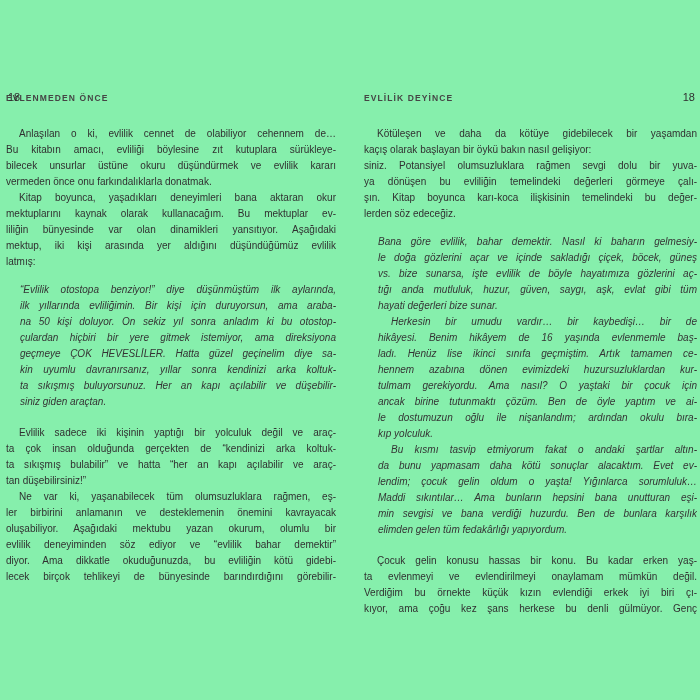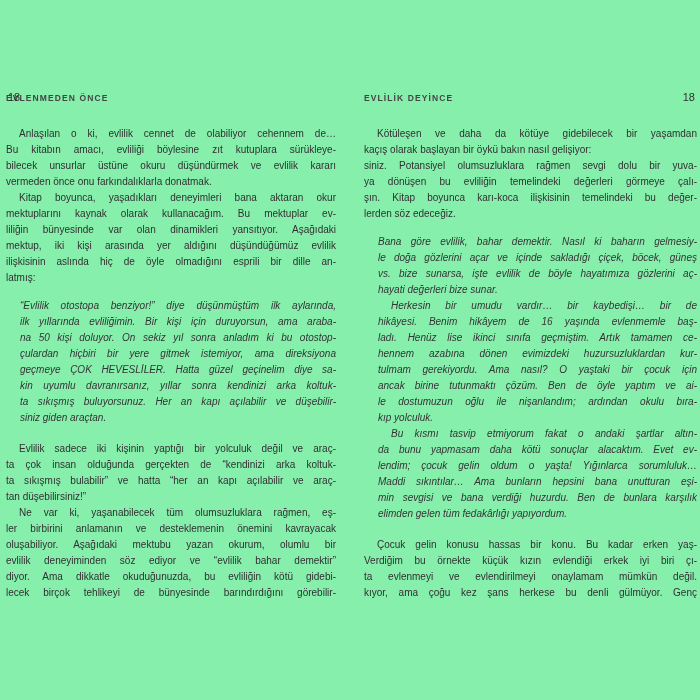--- a/index.html
+++ b/index.html
@@ -58,21 +58,20 @@
           <div class="line indent">Anlaşılan o ki, evlilik cennet de olabiliyor cehennem de…</div>
           <div class="line">Bu kitabın amacı, evliliği böylesine zıt kutuplara sürükleye-</div>
           <div class="line">bilecek unsurlar üstüne okuru düşündürmek ve evlilik kararı</div>
           <div class="line last">vermeden önce onu farkındalıklarla donatmak.</div>
         </div>
         <div class="paragraph body">
           <div class="line indent">Kitap boyunca, yaşadıkları deneyimleri bana aktaran okur</div>
           <div class="line">mektuplarını kaynak olarak kullanacağım. Bu mektuplar ev-</div>
           <div class="line">liliğin bünyesinde var olan dinamikleri yansıtıyor. Aşağıdaki</div>
           <div class="line">mektup, iki kişi arasında yer aldığını düşündüğümüz evlilik</div>
-          <div class="line">ilişkisinin aslında hiç de öyle olmadığını esprili bir dille an-</div>
           <div class="line last">latmış:</div>
         </div>
         <div class="paragraph quote quote-first quote-last">
           <div class="line">“Evlilik otostopa benziyor!” diye düşünmüştüm ilk aylarında,</div>
           <div class="line">ilk yıllarında evliliğimin. Bir kişi için duruyorsun, ama araba-</div>
           <div class="line">na 50 kişi doluyor. On sekiz yıl sonra anladım ki bu otostop-</div>
           <div class="line">çulardan hiçbiri bir yere gitmek istemiyor, ama direksiyona</div>
           <div class="line">geçmeye ÇOK HEVESLİLER. Hatta güzel geçinelim diye sa-</div>
           <div class="line">kin uyumlu davranırsanız, yıllar sonra kendinizi arka koltuk-</div>
           <div class="line">ta sıkışmış buluyorsunuz. Her an kapı açılabilir ve düşebilir-</div>
@@ -108,20 +107,21 @@
         <div class="paragraph body">
           <div class="line">siniz. Potansiyel olumsuzluklara rağmen sevgi dolu bir yuva-</div>
           <div class="line">ya dönüşen bu evliliğin temelindeki değerleri görmeye çalı-</div>
           <div class="line">şın. Kitap boyunca karı-koca ilişkisinin temelindeki bu değer-</div>
           <div class="line last">lerden söz edeceğiz.</div>
         </div>
         <div class="paragraph quote quote-first">
           <div class="line">Bana göre evlilik, bahar demektir. Nasıl ki baharın gelmesiy-</div>
           <div class="line">le doğa gözlerini açar ve içinde sakladığı çiçek, böcek, güneş</div>
           <div class="line">vs. bize sunarsa, işte evlilik de böyle hayatımıza gözlerini aç-</div>
+          <div class="line">tığı anda mutluluk, huzur, güven, saygı, aşk, evlat gibi tüm</div>
           <div class="line last">hayati değerleri bize sunar.</div>
         </div>
         <div class="paragraph quote">
           <div class="line indent">Herkesin bir umudu vardır… bir kaybedişi… bir de</div>
           <div class="line">hikâyesi. Benim hikâyem de 16 yaşında evlenmemle baş-</div>
           <div class="line">ladı. Henüz lise ikinci sınıfa geçmiştim. Artık tamamen ce-</div>
           <div class="line">hennem azabına dönen evimizdeki huzursuzluklardan kur-</div>
           <div class="line">tulmam gerekiyordu. Ama nasıl? O yaştaki bir çocuk için</div>
           <div class="line">ancak birine tutunmaktı çözüm. Ben de öyle yaptım ve ai-</div>
           <div class="line">le dostumuzun oğlu ile nişanlandım; ardından okulu bıra-</div>
@@ -130,20 +130,20 @@
         <div class="paragraph quote quote-last">
           <div class="line indent">Bu kısmı tasvip etmiyorum fakat o andaki şartlar altın-</div>
           <div class="line">da bunu yapmasam daha kötü sonuçlar alacaktım. Evet ev-</div>
           <div class="line">lendim; çocuk gelin oldum o yaşta! Yığınlarca sorumluluk…</div>
           <div class="line">Maddi sıkıntılar… Ama bunların hepsini bana unutturan eşi-</div>
           <div class="line">min sevgisi ve bana verdiği huzurdu. Ben de bunlara karşılık</div>
           <div class="line last">elimden gelen tüm fedakârlığı yapıyordum.</div>
         </div>
         <div class="paragraph body">
           <div class="line indent">Çocuk gelin konusu hassas bir konu. Bu kadar erken yaş-</div>
+          <div class="line">ta evlenmeyi ve evlendirilmeyi onaylamam mümkün değil.</div>
           <div class="line">Verdiğim bu örnekte küçük kızın evlendiği erkek iyi biri çı-</div>
-          <div class="line">ta evlenmeyi ve evlendirilmeyi onaylamam mümkün değil.</div>
           <div class="line">kıyor, ama çoğu kez şans herkese bu denli gülmüyor. Genç</div>
         </div>
       </div>
   </div>
 
 </div>
 
 </body></html>

